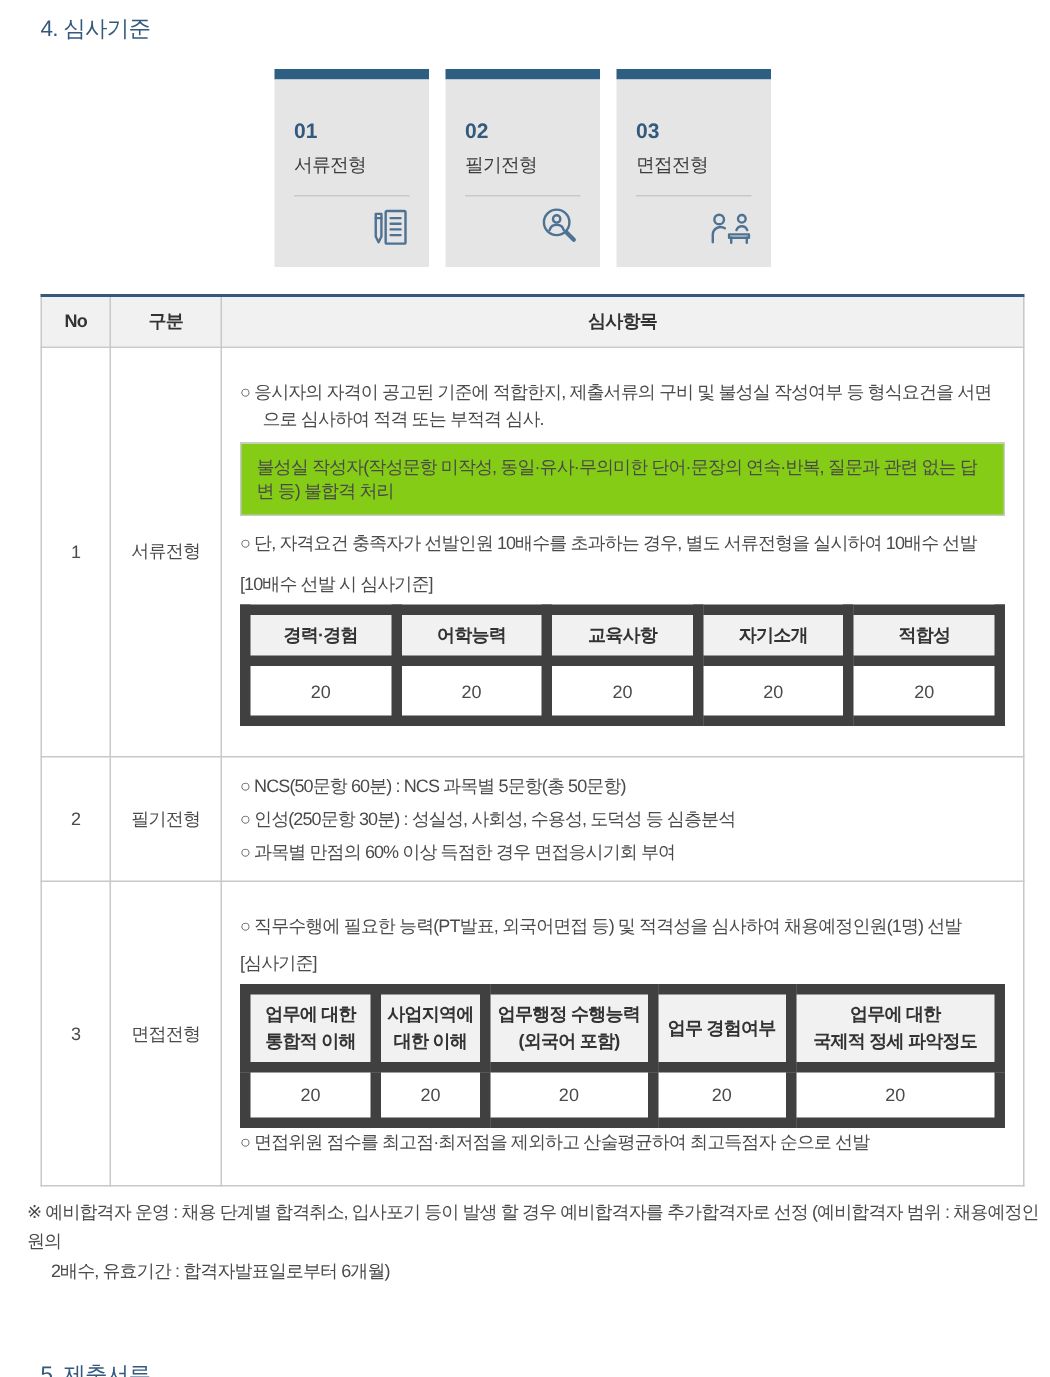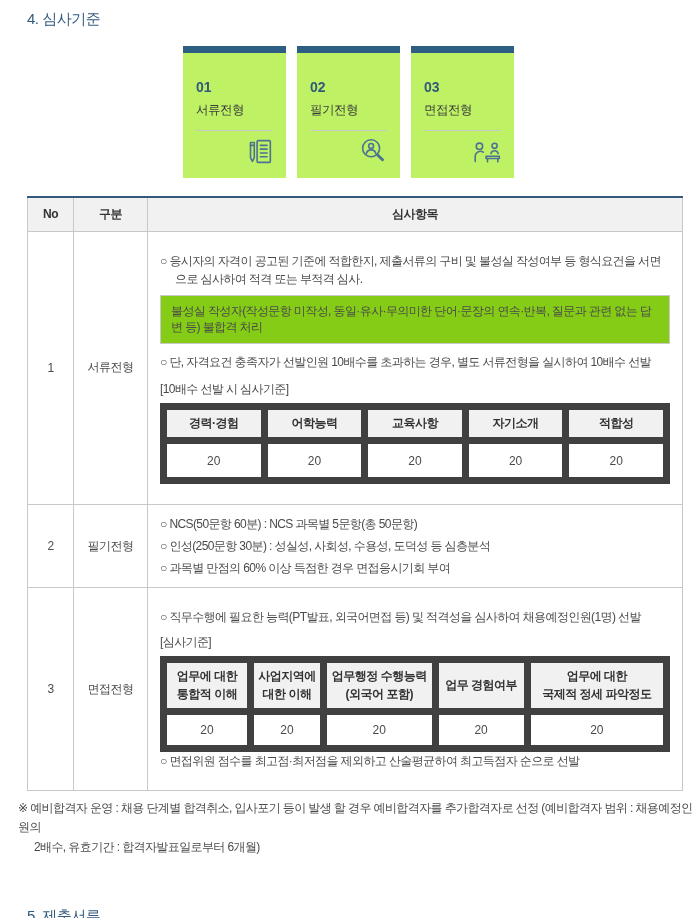--- a/index.html
+++ b/index.html
@@ -15,21 +15,21 @@
   .sec-title {
     font-size:15px; font-weight:normal; color:#33597d; letter-spacing:-0.5px;
   }
   .sec-title.first { padding:10px 0 0 27px; }
   .sec-title.second { padding:50px 0 0 27px; }
 
   
   .cards { display:flex; gap:11px; margin:17px 0 0 183px; }
   .card { width:103px; }
   .card-bar { height:7px; background:#2e5e82; }
-  .card-body { background:#bef264; height:125px; padding:12px 13px 9px; position:relative; }
+  .card-body { background:#e5e5e5; height:125px; padding:12px 13px 9px; position:relative; }
   .card-num { color:#33597d; font-weight:bold; font-size:14px; margin-top:14px; letter-spacing:0; }
   .card-label { font-size:12.5px; color:#3c3c3c; margin-top:7px; letter-spacing:-0.5px; }
   .card-divider { border-top:1px solid #c9c9c9; margin-top:11px; }
   .card-icon { position:absolute; right:10px; bottom:9px; width:34px; height:34px; }
   .card-icon svg { width:34px; height:34px; display:block; }
 
   
   table.main {
     width:656px; margin:18px 0 0 27px; border-collapse:collapse;
     border-top:2px solid #35597a; font-size:12px;

